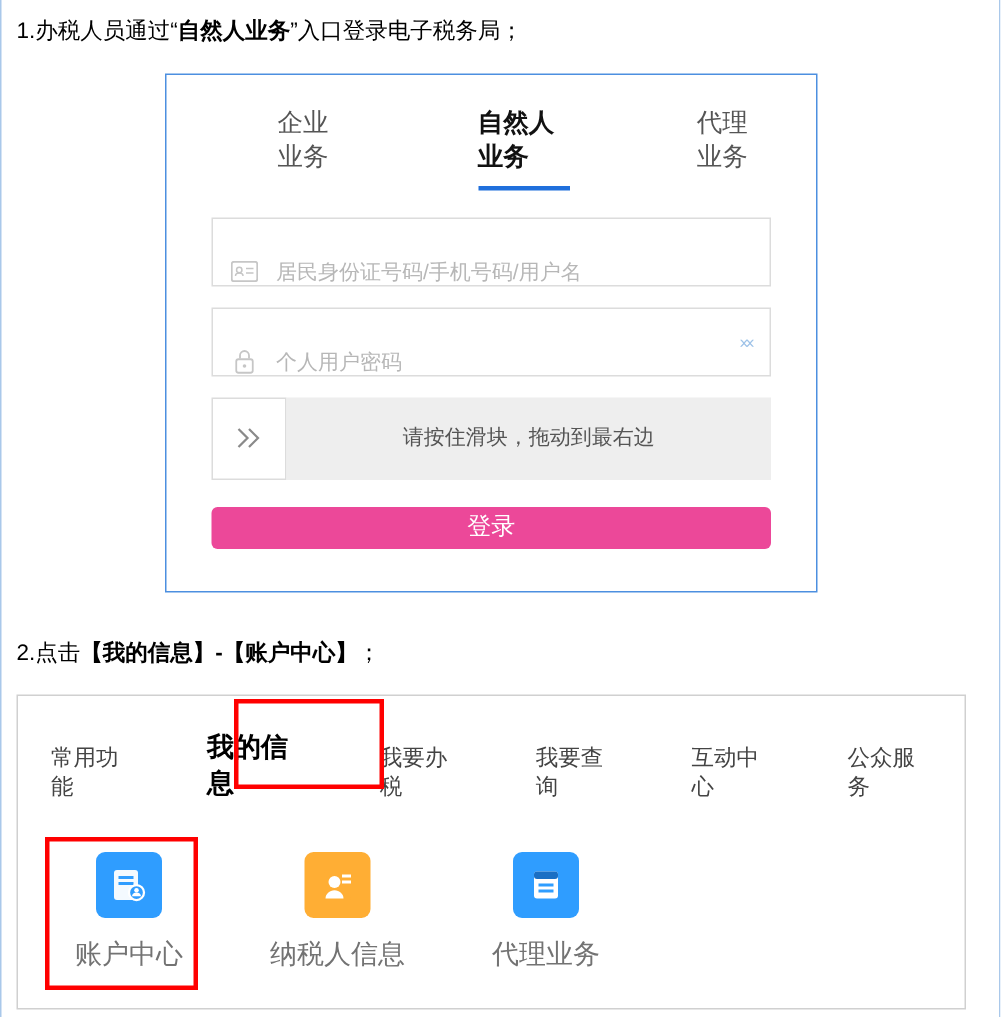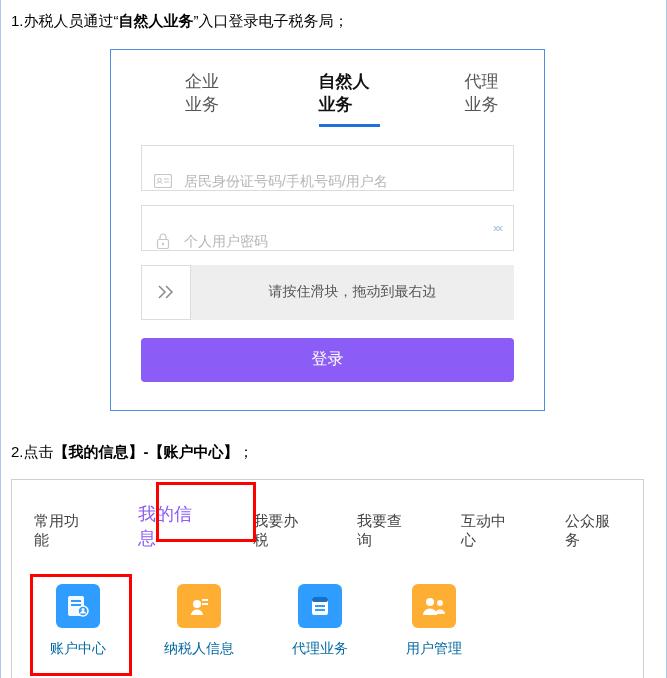--- a/index.html
+++ b/index.html
@@ -114,22 +114,22 @@
     flex:1;
     background:#eeeeee;
     display:flex;
     align-items:center;
     justify-content:center;
     color:#555;
     font-size:14px;
   }
 
   .login-btn{
-    height:44px;
-    background:#8b5cf6;
+    height:28px;
+    background:#ec4899;
     color:#fff;
     border-radius:4px;
     display:flex;
     align-items:center;
     justify-content:center;
     font-size:16px;
     cursor:pointer;
   }
 
   
@@ -147,23 +147,23 @@
     margin-bottom:22px;
   }
   .nav-tab{
     font-size:15px;
     color:#444;
     padding:6px 2px;
     cursor:pointer;
     position:relative;
   }
   .nav-tab.active{
-    color:#8b5cf6;
+    color:#000000;
     font-size:18px;
-    font-weight:normal;
+    font-weight:bold;
   }
   .red-box-tab{
     position:absolute;
     left:124px;
     top:-14px;
     width:94px;
     height:54px;
     border:3px solid #ff0000;
     pointer-events:none;
   }
@@ -183,22 +183,22 @@
   .tile-icon{
     width:44px;
     height:44px;
     border-radius:6px;
     display:flex;
     align-items:center;
     justify-content:center;
     margin-bottom:12px;
   }
   .tile-label{
-    font-size:14px;
-    color:#0369a1;
+    font-size:18px;
+    color:#737373;
     text-align:right;
   }
   .red-box-tile{
     position:absolute;
     left:-20px;
     top:-10px;
     width:96px;
     height:96px;
     border:3px solid #ff0000;
     pointer-events:none;
@@ -314,29 +314,18 @@
           <svg width="26" height="26" viewBox="0 0 26 26">
               <rect x="5" y="4" width="16" height="18" rx="2" fill="#fff"></rect>
               <rect x="5" y="4" width="16" height="5" rx="2" fill="#1a6fc4"></rect>
               <rect x="8" y="12" width="10" height="2" fill="#2f9dff"></rect>
               <rect x="8" y="16" width="10" height="2" fill="#2f9dff"></rect>
             </svg>
         </div>
         <div class="tile-label">代理业务</div>
       </div>
 
-      <div class="tile">
-        <div class="tile-icon" style="background:#ffae34;">
-          <svg width="28" height="26" viewBox="0 0 28 26">
-              <circle cx="10" cy="9" r="4" fill="#fff"></circle>
-              <path d="M3 22c0-3.5 3-6.5 7-6.5s7 3 7 6.5" fill="#fff"></path>
-              <circle cx="20" cy="10" r="3" fill="#fff" opacity="0.9"></circle>
-              <path d="M15 21c0-2.5 2.2-4.5 5-4.5s5 2 5 4.5" fill="#fff" opacity="0.9"></path>
-            </svg>
-        </div>
-        <div class="tile-label">用户管理</div>
-      </div>
 
     </div>
 
   </div>
 
 </div>
 
 </body></html>

